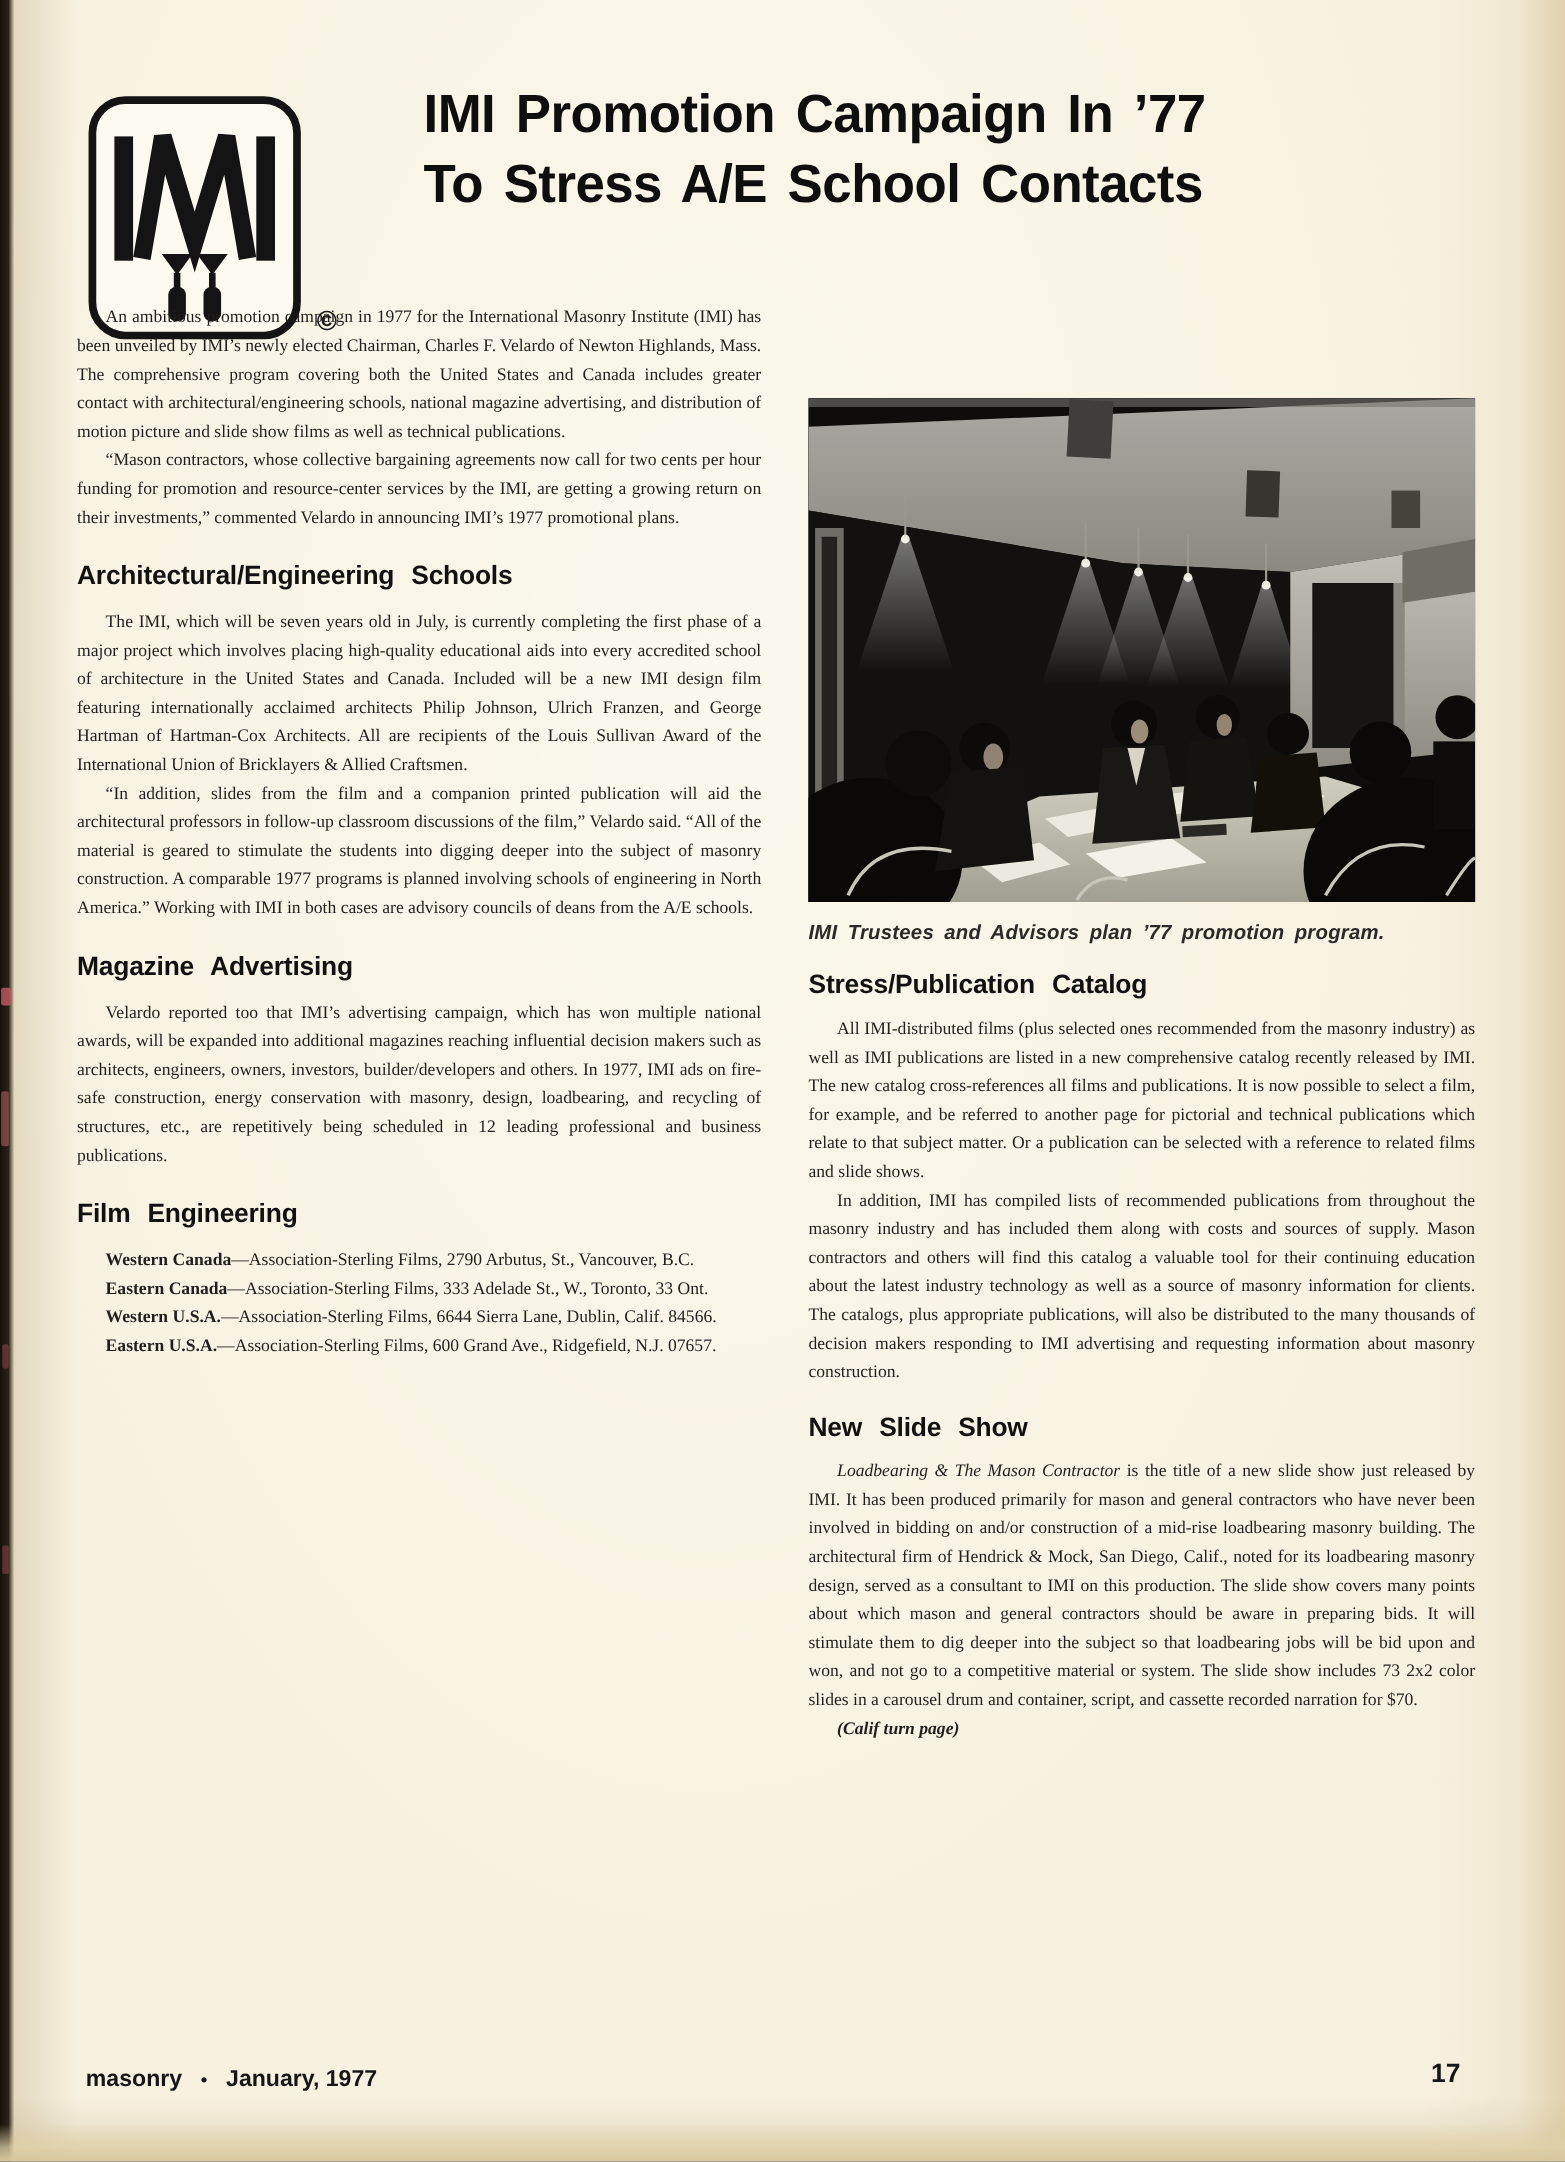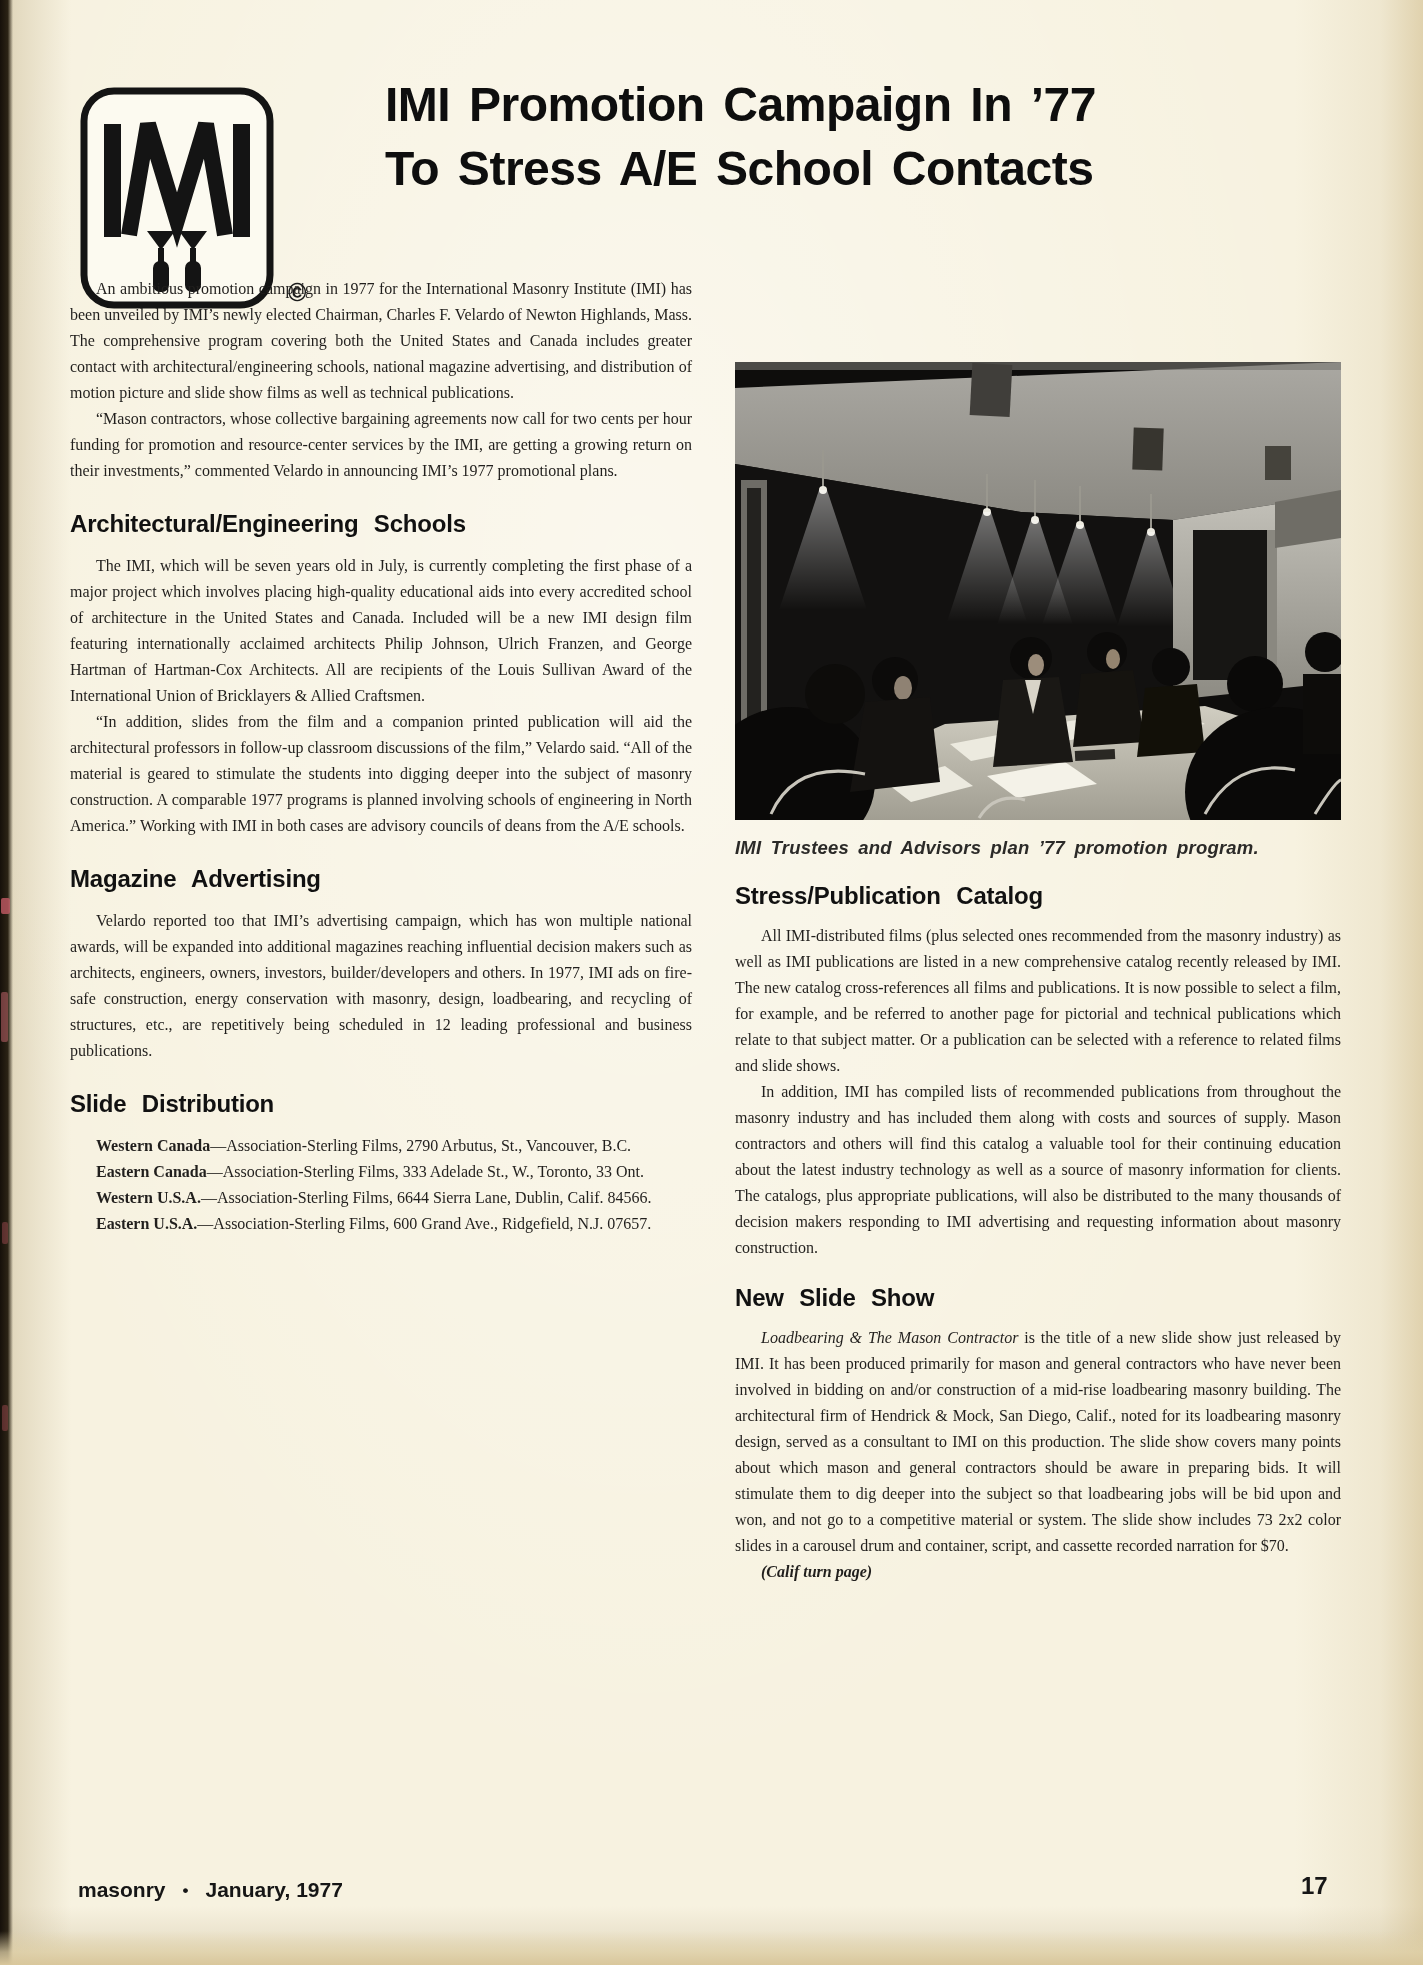--- a/index.html
+++ b/index.html
@@ -88,21 +88,21 @@
   </div>
 
   <div class="col col-left">
     <p class="body">An ambitious promotion campaign in 1977 for the International Masonry Institute (IMI) has been unveiled by IMI’s newly elected Chairman, Charles F. Velardo of Newton Highlands, Mass. The comprehensive program covering both the United States and Canada includes greater contact with architectural/engineering schools, national magazine advertising, and distribution of motion picture and slide show films as well as technical publications.</p>
     <p class="body">“Mason contractors, whose collective bargaining agreements now call for two cents per hour funding for promotion and resource-center services by the IMI, are getting a growing return on their investments,” commented Velardo in announcing IMI’s 1977 promotional plans.</p>
     <h3 class="section">Architectural/Engineering Schools</h3>
     <p class="body">The IMI, which will be seven years old in July, is currently completing the first phase of a major project which involves placing high-quality educational aids into every accredited school of architecture in the United States and Canada. Included will be a new IMI design film featuring internationally acclaimed architects Philip Johnson, Ulrich Franzen, and George Hartman of Hartman-Cox Architects. All are recipients of the Louis Sullivan Award of the International Union of Bricklayers &amp; Allied Craftsmen.</p>
     <p class="body">“In addition, slides from the film and a companion printed publication will aid the architectural professors in follow-up classroom discussions of the film,” Velardo said. “All of the material is geared to stimulate the students into digging deeper into the subject of masonry construction. A comparable 1977 programs is planned involving schools of engineering in North America.” Working with IMI in both cases are advisory councils of deans from the A/E schools.</p>
     <h3 class="section">Magazine Advertising</h3>
     <p class="body">Velardo reported too that IMI’s advertising campaign, which has won multiple national awards, will be expanded into additional magazines reaching influential decision makers such as architects, engineers, owners, investors, builder/developers and others. In 1977, IMI ads on fire-safe construction, energy conservation with masonry, design, loadbearing, and recycling of structures, etc., are repetitively being scheduled in 12 leading professional and business publications.</p>
-    <h3 class="section">Slide Distribution</h3>
+    <h3 class="section">Film Engineering</h3>
     <p class="body loc"><b>Western Canada</b><span>—Association-Sterling Films, 2790 Arbutus, St., Vancouver, B.C.</span></p>
     <p class="body loc"><b>Eastern Canada</b><span>—Association-Sterling Films, 333 Adelade St., W., Toronto, 33 Ont.</span></p>
     <p class="body loc"><b>Western U.S.A.</b><span>—Association-Sterling Films, 6644 Sierra Lane, Dublin, Calif. 84566.</span></p>
     <p class="body loc"><b>Eastern U.S.A.</b><span>—Association-Sterling Films, 600 Grand Ave., Ridgefield, N.J. 07657.</span></p>
   </div>
 
   <div class="col col-right">
     <div class="photo">
       <svg viewBox="0 0 606 458" preserveAspectRatio="none">
         <defs>

